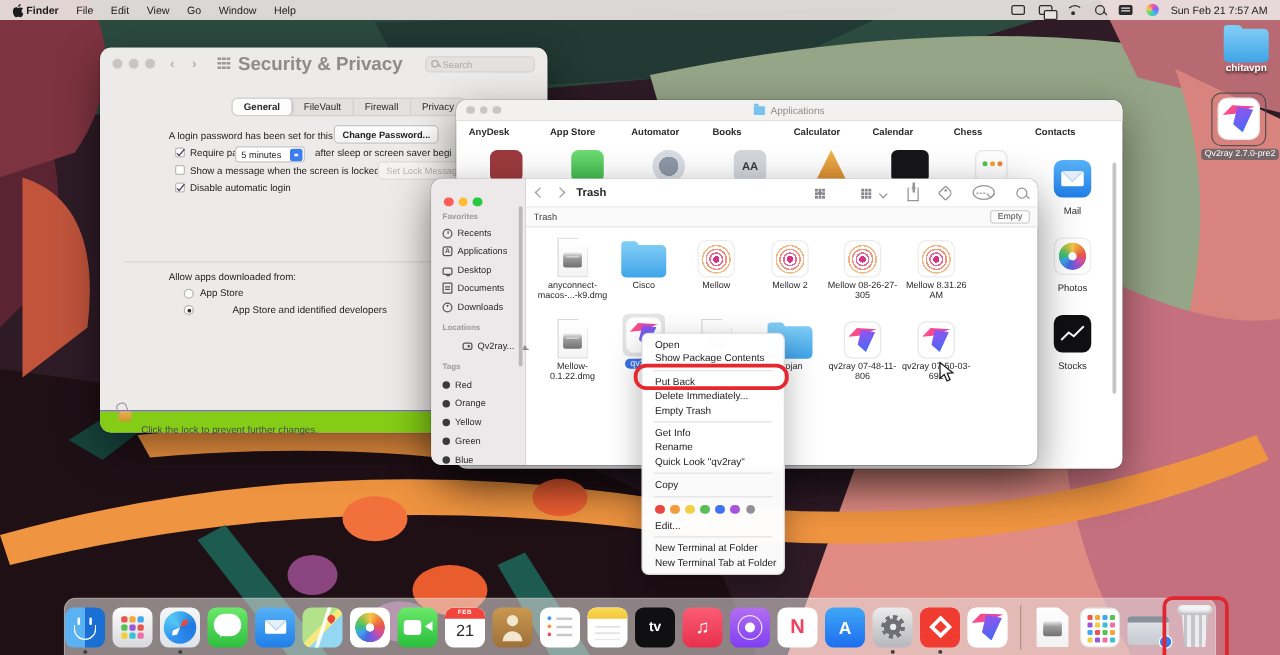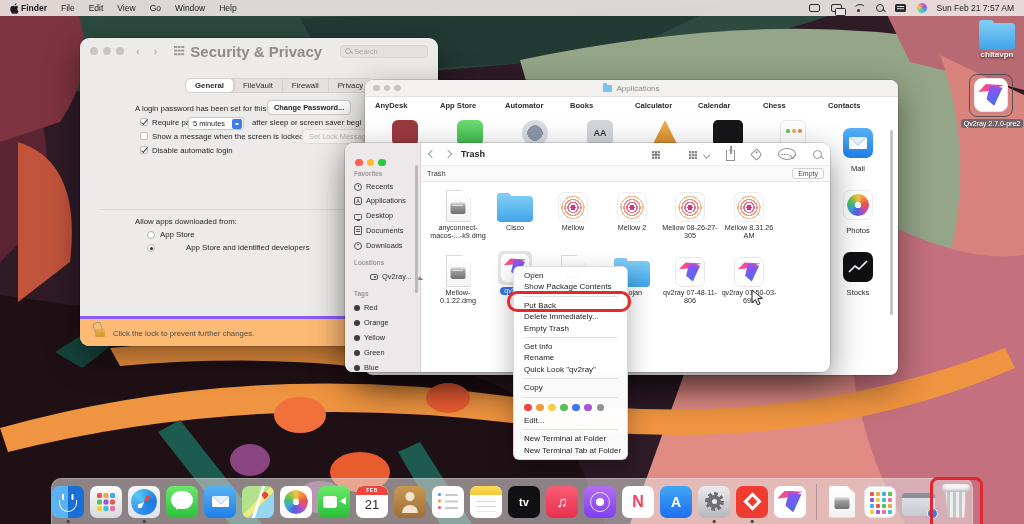--- a/index.html
+++ b/index.html
@@ -57,21 +57,21 @@
   .sec-btn.disabled { color:#b5b3b1; background:#f4f3f2; border-color:#dedcda; }
   .chk { position:absolute; width:8px; height:8px; background:#fff; border:1px solid #bdbab8; border-radius:2px; }
   .chk .mark { position:absolute; left:2px; top:-1px; width:3.4px; height:7px; border-right:1.6px solid #3a3a56; border-bottom:1.6px solid #3a3a56; transform:rotate(40deg); }
   .radio { position:absolute; width:8px; height:8px; background:#fff; border:1px solid #b7b4b2; border-radius:50%; }
   .radio.on::after { content:""; position:absolute; left:1.6px; top:1.6px; width:3.4px; height:3.4px; border-radius:50%; background:#2e2e30; }
   #sec-dd { position:absolute; left:108px; top:79px; width:56px; height:13px; background:#fff; border:1px solid #c9c7c5; border-radius:3px; font-size:7.4px; color:#1f1f21; display:flex; align-items:center; padding-left:4px; }
   #sec-dd .step { position:absolute; right:1px; top:1px; width:10px; height:9.5px; background:#3b7df0; border-radius:2px; }
   #sec-dd .step::before { content:""; position:absolute; left:2.8px; top:1.5px; border:2.2px solid transparent; border-bottom:2.6px solid #fff; }
   #sec-dd .step::after { content:""; position:absolute; left:2.8px; bottom:1.5px; border:2.2px solid transparent; border-top:2.6px solid #fff; }
   #sec-divider { position:absolute; left:20px; right:20px; top:171px; height:1px; background:#d8d6d4; }
-  #sec-bottom { position:absolute; left:0; right:0; bottom:0; height:30px; border-top:3px solid #8b5cf6; border-radius:0 0 9px 9px; background:#fdba74; }
+  #sec-bottom { position:absolute; left:0; right:0; bottom:0; height:18px; border-top:1px solid #8b5cf6; border-radius:0 0 9px 9px; background:#84cc16; }
   .lock { position:absolute; left:15px; bottom:9px; width:10px; height:8px; background:linear-gradient(#e8b34c,#cf9732); border-radius:1.5px; }
   .lock::before { content:""; position:absolute; left:-2px; top:-7px; width:7px; height:8px; border:1.6px solid #97949b; border-bottom:none; border-radius:4px 4px 0 0; transform:rotate(-18deg); }
 
   
   #appswin { left:365px; top:80px; width:533px; height:295px; background:#ffffff; z-index:3; border-radius:8px; }
   #appswin .titlebar { height:17px; background:#f3f1ef; border-radius:8px 8px 0 0; border-bottom:1px solid #e3e1df; display:flex; align-items:center; padding:0 8px; }
   #appswin .tl { width:6.5px; height:6.5px; margin-right:4px; }
   #appswin .title-c { position:absolute; left:0; right:0; top:0; height:17px; display:flex; align-items:center; justify-content:center; gap:4px; font-size:8px; color:#8d8b89; pointer-events:none; }
   .mini-folder { width:9px; height:7px; background:#79c2ef; border-radius:1px; position:relative; }
   .mini-folder::before { content:""; position:absolute; top:-2px; left:0; width:4px; height:2px; background:#79c2ef; border-radius:1px 1px 0 0; }

